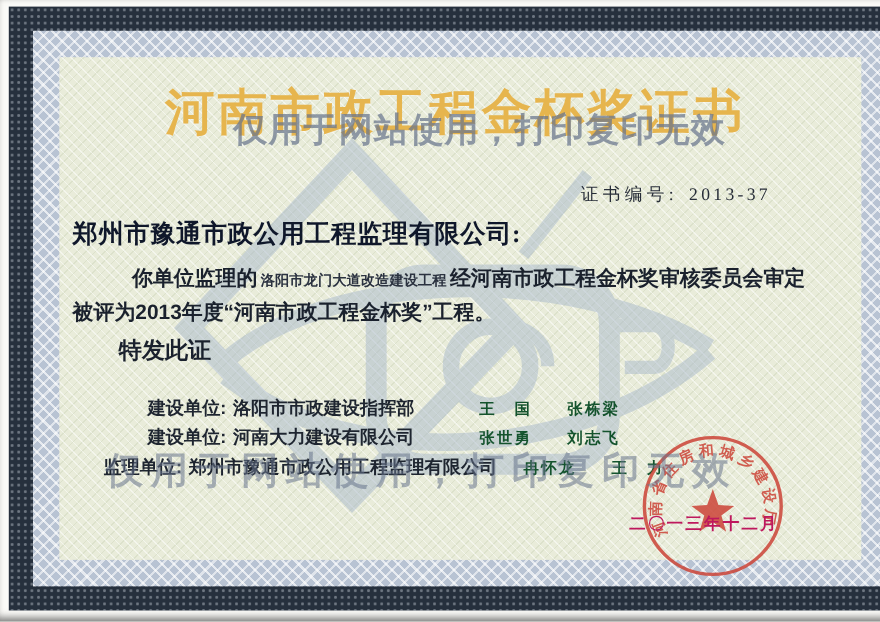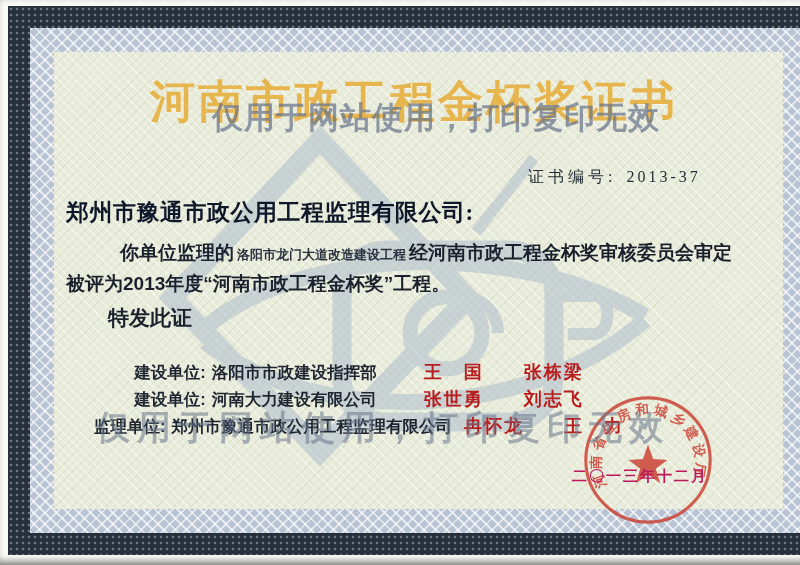--- a/index.html
+++ b/index.html
@@ -62,22 +62,22 @@
   }
   .issue{left:108px;top:304px;font-size:21px;}
   .p-heading{
     position:absolute;left:94px;top:341px;z-index:3;font-size:16px;font-weight:bold;color:#222936;white-space:nowrap;
   }
   .rows{position:absolute;left:94px;top:360px;z-index:3;}
   .row{display:flex;align-items:baseline;height:27px;font-size:16.5px;font-weight:bold;color:#1e2530;white-space:nowrap;justify-content:center;}
   .row .u-label{margin-right:6px;}
   .row .u-name{display:inline-block;min-width:200px;}
   .row .names{
-    margin-left:12px;font-family:"DejaVu Serif",serif;font-size:18px;font-weight:600;
-    color:#b91c1c;letter-spacing:2px;
+    margin-left:24px;font-family:"DejaVu Serif",serif;font-size:14px;font-weight:600;
+    color:#14532d;letter-spacing:2px;
   }
   .seal{position:absolute;left:580px;top:392px;z-index:4;opacity:.85;}
   .date{
     position:absolute;left:572px;top:467px;z-index:6;
     font-size:15px;font-weight:bold;letter-spacing:2px;color:#be185d;white-space:nowrap;
   }
 </style>
 </head>
 <body>
 

